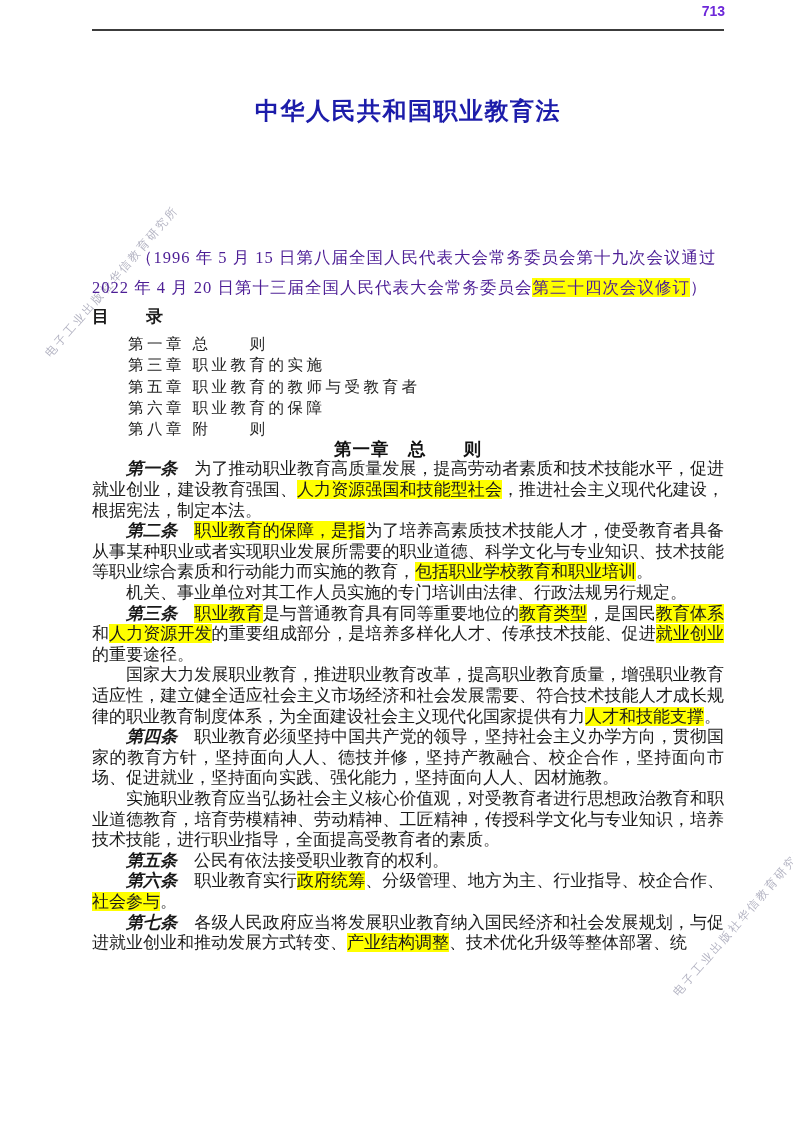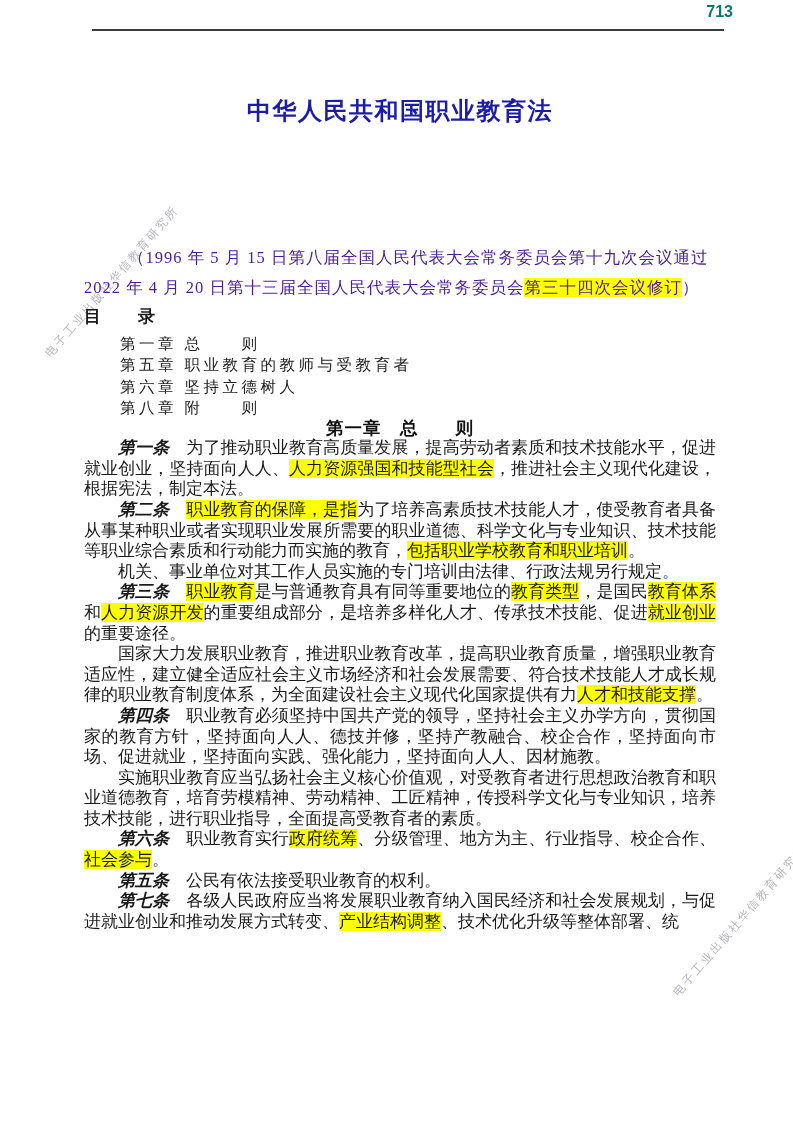--- a/index.html
+++ b/index.html
@@ -5,30 +5,30 @@
   html,body { margin:0; padding:0; background:#e8e8e8; }
   .page {
     position:relative;
     width:793px; height:1122px;
     background:#ffffff;
     overflow:hidden;
     font-family:"Liberation Serif","DejaVu Serif",serif;
     margin:0 auto;
   }
   .page-number {
-    position:absolute; top:3px; right:60px;
-    font-size:16px; font-weight:bold; color:#0f766e;
+    position:absolute; top:3px; right:68px;
+    font-size:14px; font-weight:bold; color:#6d28d9;
     font-family:"Liberation Sans","DejaVu Sans",sans-serif;
   }
   .header-rule {
     position:absolute; top:29px; left:92px;
     width:632px; height:2px; background:#3c3c3c;
   }
   .content {
-    position:absolute; left:84px; top:0; width:632px;
+    position:absolute; left:92px; top:0; width:632px;
   }
   .doc-title {
     margin:97px 0 0 0;
     text-align:center;
     font-size:24px; font-weight:bold; letter-spacing:1.5px;
     line-height:28px;
     color:#1c1caa;
   }
   .preamble {
     margin-top:118px;
@@ -92,33 +92,34 @@
     <h1 class="doc-title">中华人民共和国职业教育法</h1>
 
     <div class="preamble" id="preamble">
         <div class="preamble-line first"><span class="seg-text">（1996 年 5 月 15 日第八届全国人民代表大会常务委员会第十九次会议通过</span></div>
         <div class="preamble-line"><span class="seg-text">2022 年 4 月 20 日第十三届全国人民代表大会常务委员会</span><span class="seg-hl">第三十四次会议修订</span><span class="seg-text">）</span></div>
       </div>
 
     <h2 class="toc-heading">目　　录</h2>
     <div class="toc" id="toc">
         <div class="toc-item">第一章 总　　则</div>
+        <div class="toc-item">第三章 职业教育的实施</div>
         <div class="toc-item">第五章 职业教育的教师与受教育者</div>
-        <div class="toc-item">第六章 坚持立德树人</div>
+        <div class="toc-item">第六章 职业教育的保障</div>
         <div class="toc-item">第八章 附　　则</div>
       </div>
 
     <h3 class="chapter-heading">第一章　总　　则</h3>
 
     <div class="article-body" id="article-body">
-        <p><span class="seg-label">第一条</span><span class="seg-text">　为了推动职业教育高质量发展，提高劳动者素质和技术技能水平，促进就业创业，坚持面向人人、</span><span class="seg-hl">人力资源强国和技能型社会</span><span class="seg-text">，推进社会主义现代化建设，根据宪法，制定本法。</span></p>
+        <p><span class="seg-label">第一条</span><span class="seg-text">　为了推动职业教育高质量发展，提高劳动者素质和技术技能水平，促进就业创业，建设教育强国、</span><span class="seg-hl">人力资源强国和技能型社会</span><span class="seg-text">，推进社会主义现代化建设，根据宪法，制定本法。</span></p>
         <p><span class="seg-label">第二条</span><span class="seg-text">　</span><span class="seg-hl">职业教育的保障，是指</span><span class="seg-text">为了培养高素质技术技能人才，使受教育者具备从事某种职业或者实现职业发展所需要的职业道德、科学文化与专业知识、技术技能等职业综合素质和行动能力而实施的教育，</span><span class="seg-hl">包括职业学校教育和职业培训</span><span class="seg-text">。</span></p>
         <p class="gap"><span class="seg-text">机关、事业单位对其工作人员实施的专门培训由法律、行政法规另行规定。</span></p>
         <p><span class="seg-label">第三条</span><span class="seg-text">　</span><span class="seg-hl">职业教育</span><span class="seg-text">是与普通教育具有同等重要地位的</span><span class="seg-hl">教育类型</span><span class="seg-text">，是国民</span><span class="seg-hl">教育体系</span><span class="seg-text">和</span><span class="seg-hl">人力资源开发</span><span class="seg-text">的重要组成部分，是培养多样化人才、传承技术技能、促进</span><span class="seg-hl">就业创业</span><span class="seg-text">的重要途径。</span></p>
         <p class="gap"><span class="seg-text">国家大力发展职业教育，推进职业教育改革，提高职业教育质量，增强职业教育适应性，建立健全适应社会主义市场经济和社会发展需要、符合技术技能人才成长规律的职业教育制度体系，为全面建设社会主义现代化国家提供有力</span><span class="seg-hl">人才和技能支撑</span><span class="seg-text">。</span></p>
         <p><span class="seg-label">第四条</span><span class="seg-text">　职业教育必须坚持中国共产党的领导，坚持社会主义办学方向，贯彻国家的教育方针，坚持面向人人、德技并修，坚持产教融合、校企合作，坚持面向市场、促进就业，坚持面向实践、强化能力，坚持面向人人、因材施教。</span></p>
         <p class="gap"><span class="seg-text">实施职业教育应当弘扬社会主义核心价值观，对受教育者进行思想政治教育和职业道德教育，培育劳模精神、劳动精神、工匠精神，传授科学文化与专业知识，培养技术技能，进行职业指导，全面提高受教育者的素质。</span></p>
+        <p><span class="seg-label">第五条</span><span class="seg-text">　公民有依法接受职业教育的权利。</span></p>
         <p><span class="seg-label">第六条</span><span class="seg-text">　职业教育实行</span><span class="seg-hl">政府统筹</span><span class="seg-text">、分级管理、地方为主、行业指导、校企合作、</span><span class="seg-hl">社会参与</span><span class="seg-text">。</span></p>
-        <p><span class="seg-label">第五条</span><span class="seg-text">　公民有依法接受职业教育的权利。</span></p>
         <p><span class="seg-label">第七条</span><span class="seg-text">　各级人民政府应当将发展职业教育纳入国民经济和社会发展规划，与促进就业创业和推动发展方式转变、</span><span class="seg-hl">产业结构调整</span><span class="seg-text">、技术优化升级等整体部署、统</span></p>
       </div>
   </div>
 </div>
 
 </body></html>

